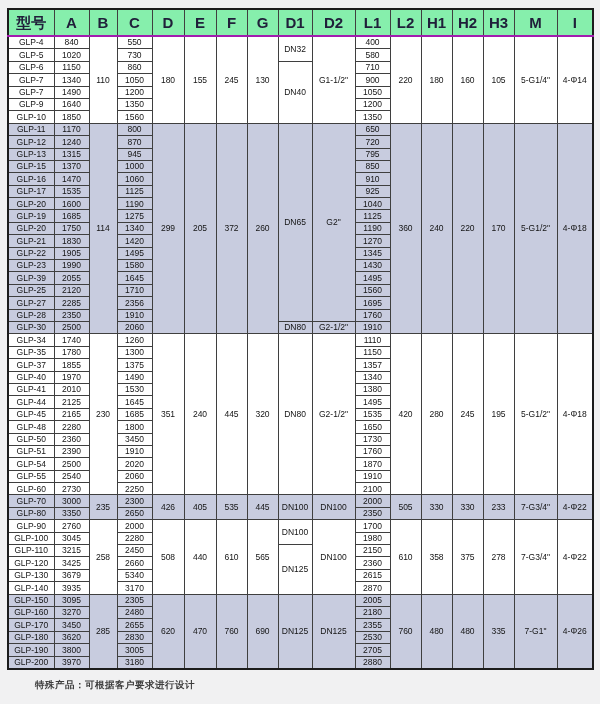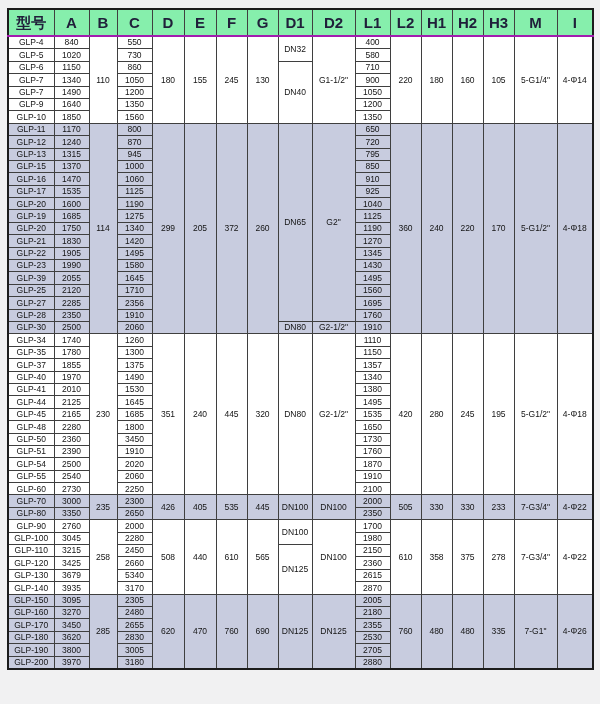--- a/index.html
+++ b/index.html
@@ -489,13 +489,14 @@
           <td>2705</td>
         </tr>
         <tr class="shaded">
           <td class="model-cell">GLP-200</td>
           <td>3970</td>
           <td>3180</td>
           <td>2880</td>
         </tr>
       </tbody>
   </table>
+  <div class="footnote">特殊产品：可根据客户要求进行设计</div>
 </div>
 
 </body></html>

